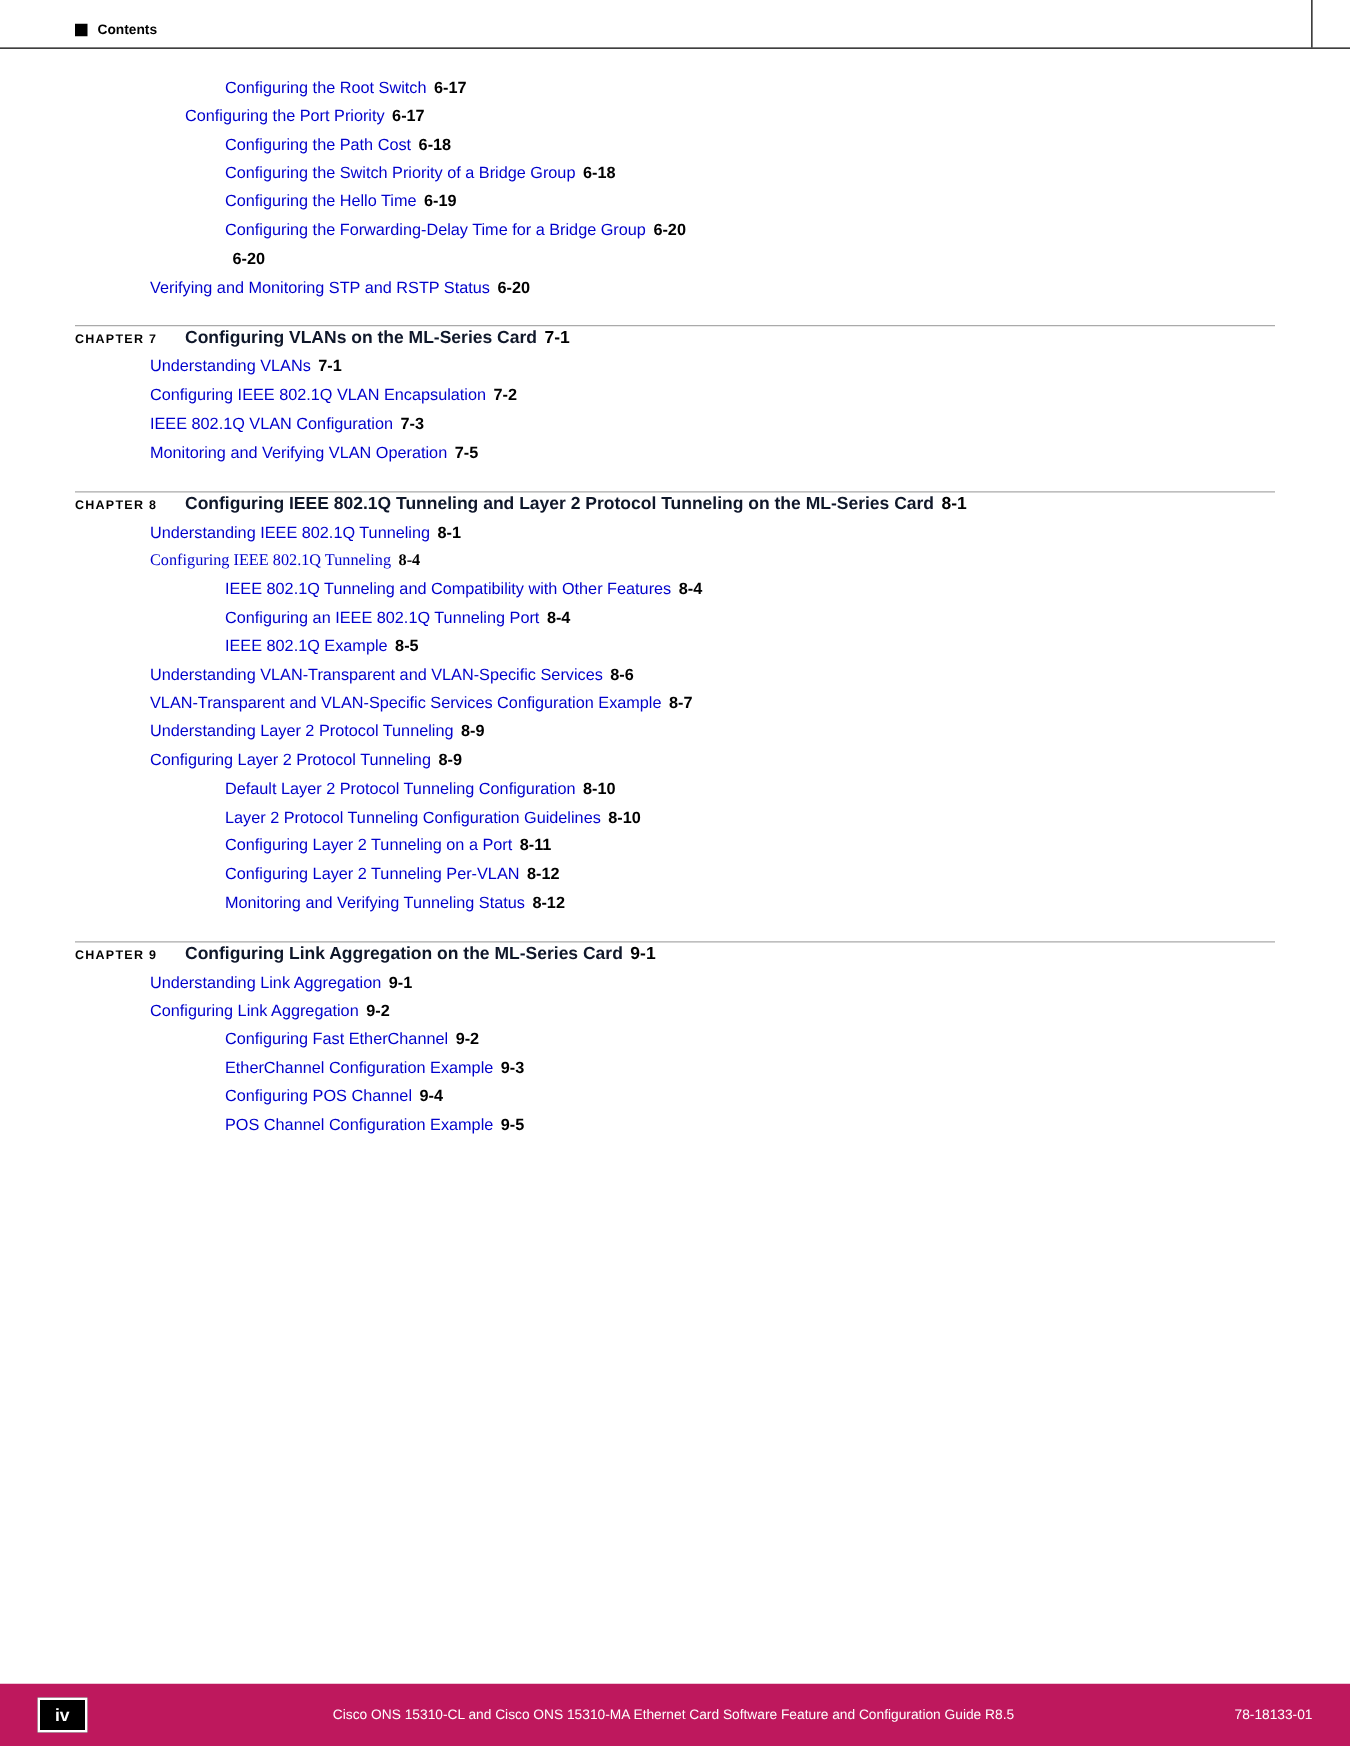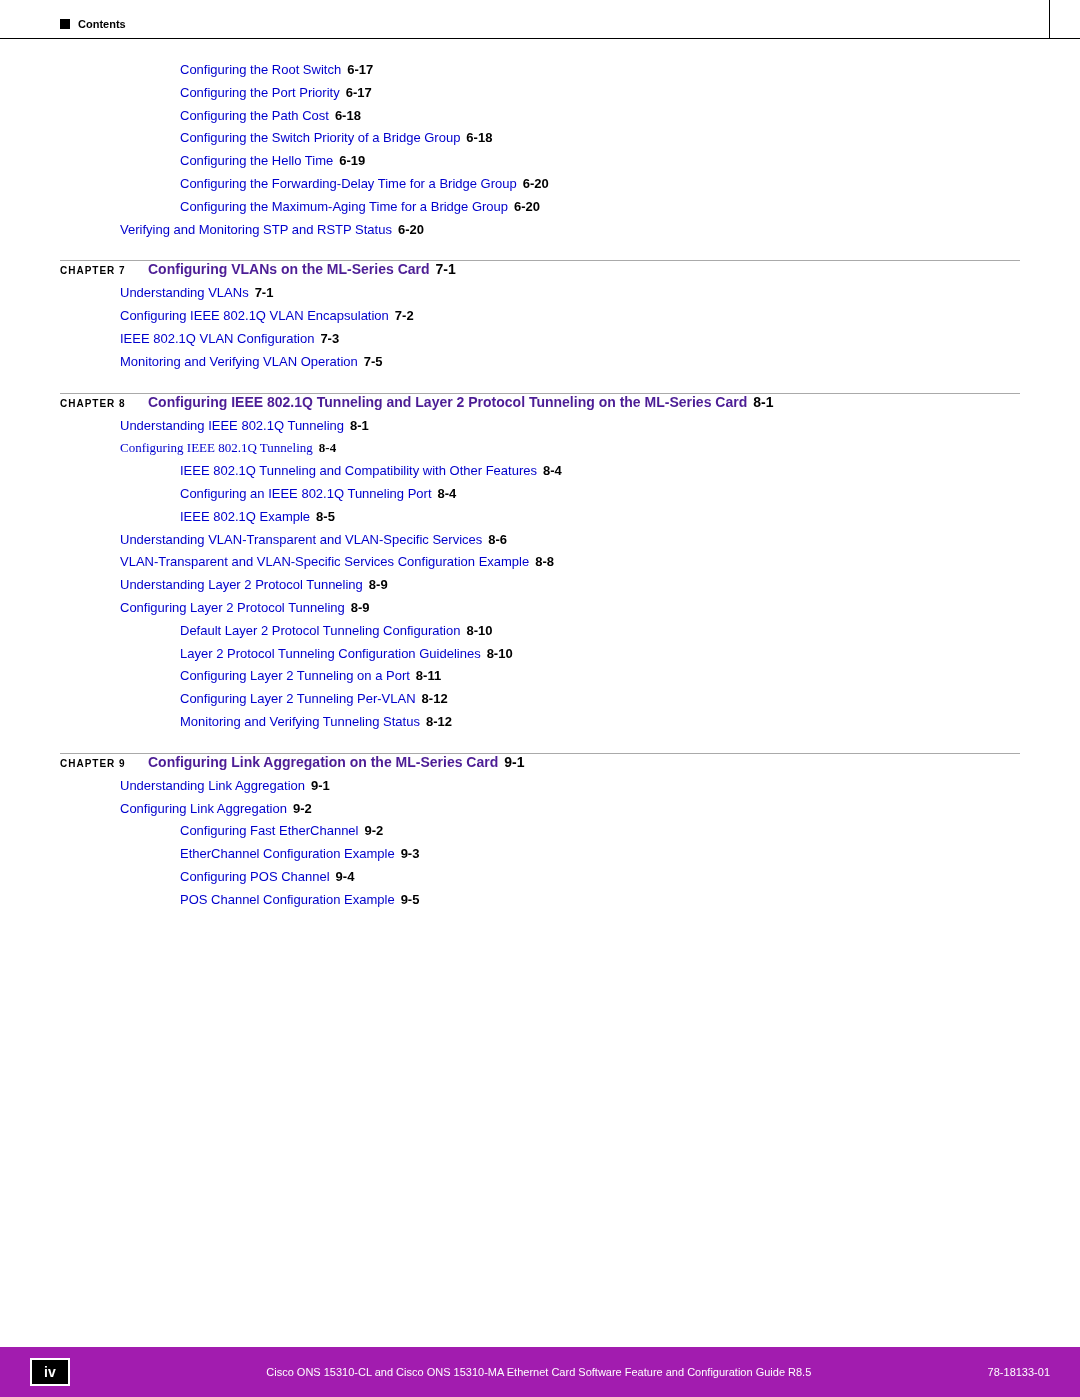--- a/index.html
+++ b/index.html
@@ -93,40 +93,40 @@
       font-size: 10px;
       font-weight: bold;
       color: #000;
       letter-spacing: 1px;
       text-transform: uppercase;
       margin-right: 8px;
       white-space: nowrap;
       min-width: 80px;
     }
     .chapter-title-link {
-      color: #4c1d95;
+      color: #0f172a;
       text-decoration: none;
       font-size: 14px;
       font-weight: bold;
     }
     .chapter-page {
       font-size: 14px;
       font-weight: bold;
       color: #000;
       margin-left: 6px;
     }
 
     
     .footer {
       position: absolute;
       bottom: 0;
       left: 0;
       right: 0;
       height: 50px;
-      background: #a21caf;
+      background: #be185d;
       display: flex;
       align-items: center;
       justify-content: space-between;
       padding: 0 30px;
     }
     .footer-center-text {
       font-size: 11px;
       color: #fff;
       text-align: center;
       flex: 1;
@@ -160,42 +160,41 @@
   <div class="header">
     <div class="header-square"></div>
     <span class="header-title">Contents</span>
   </div>
 
   <div class="content" id="content-area">
   <div class="toc-entry" style="margin-left: 120px;">
         <a class="toc-link" href="#">Configuring the Root Switch</a>
         <span class="toc-page">6-17</span>
       </div>
-      <div class="toc-entry" style="margin-left: 120px;">
+      <div class="toc-entry" style="margin-left: 88px;">
         <a class="toc-link" href="#">Configuring the Port Priority</a>
         <span class="toc-page">6-17</span>
       </div>
       <div class="toc-entry" style="margin-left: 120px;">
         <a class="toc-link" href="#">Configuring the Path Cost</a>
         <span class="toc-page">6-18</span>
       </div>
       <div class="toc-entry" style="margin-left: 120px;">
         <a class="toc-link" href="#">Configuring the Switch Priority of a Bridge Group</a>
         <span class="toc-page">6-18</span>
       </div>
       <div class="toc-entry" style="margin-left: 120px;">
         <a class="toc-link" href="#">Configuring the Hello Time</a>
         <span class="toc-page">6-19</span>
       </div>
       <div class="toc-entry" style="margin-left: 120px;">
         <a class="toc-link" href="#">Configuring the Forwarding-Delay Time for a Bridge Group</a>
         <span class="toc-page">6-20</span>
       </div>
       <div class="toc-entry" style="margin-left: 120px;">
-        <a class="toc-link" href="#">Configuring the Maximum-Aging Time for a Bridge Group</a>
         <span class="toc-page">6-20</span>
       </div>
       <div class="toc-entry" style="margin-left: 60px;">
         <a class="toc-link" href="#">Verifying and Monitoring STP and RSTP Status</a>
         <span class="toc-page">6-20</span>
       </div>
       <div class="chapter-row">
         <span class="chapter-label">CHAPTER 7</span>
         <a class="chapter-title-link" href="#">Configuring VLANs on the ML-Series Card</a>
         <span class="chapter-page">7-1</span>
@@ -240,21 +239,21 @@
       <div class="toc-entry" style="margin-left: 120px;">
         <a class="toc-link" href="#">IEEE 802.1Q Example</a>
         <span class="toc-page">8-5</span>
       </div>
       <div class="toc-entry" style="margin-left: 60px;">
         <a class="toc-link" href="#">Understanding VLAN-Transparent and VLAN-Specific Services</a>
         <span class="toc-page">8-6</span>
       </div>
       <div class="toc-entry" style="margin-left: 60px;">
         <a class="toc-link" href="#">VLAN-Transparent and VLAN-Specific Services Configuration Example</a>
-        <span class="toc-page">8-8</span>
+        <span class="toc-page">8-7</span>
       </div>
       <div class="toc-entry" style="margin-left: 60px;">
         <a class="toc-link" href="#">Understanding Layer 2 Protocol Tunneling</a>
         <span class="toc-page">8-9</span>
       </div>
       <div class="toc-entry" style="margin-left: 60px;">
         <a class="toc-link" href="#">Configuring Layer 2 Protocol Tunneling</a>
         <span class="toc-page">8-9</span>
       </div>
       <div class="toc-entry" style="margin-left: 120px;">

